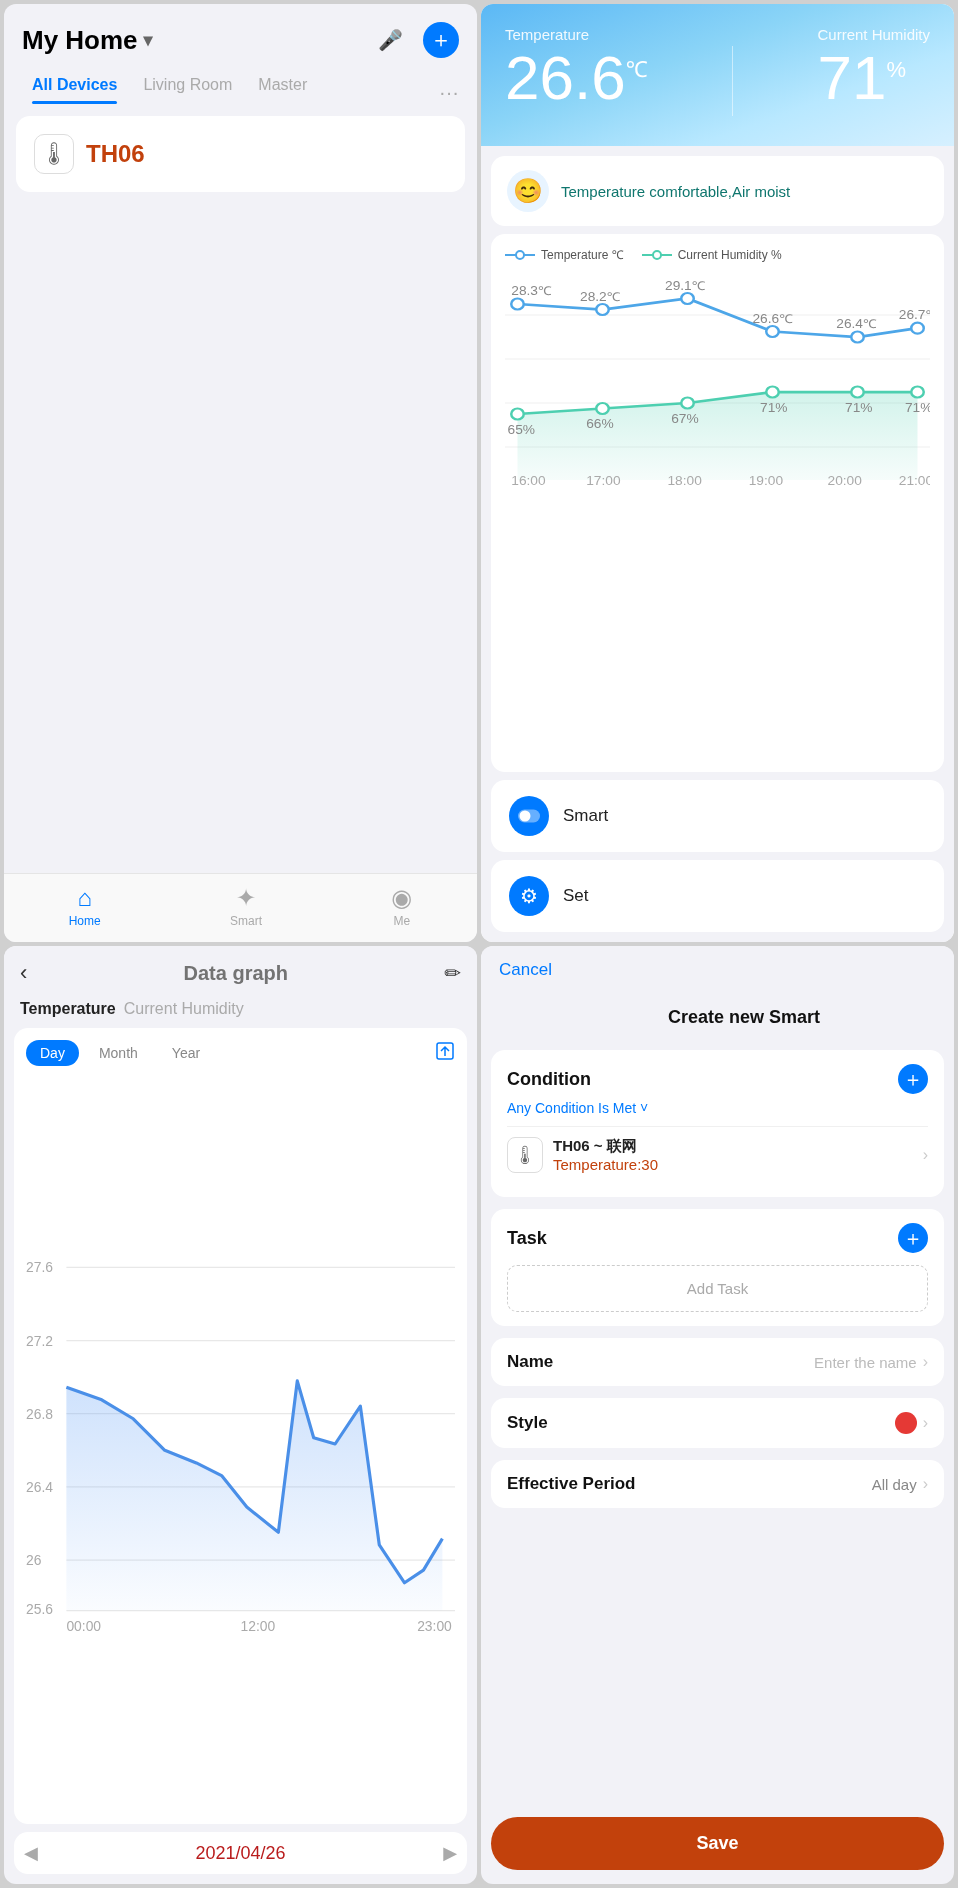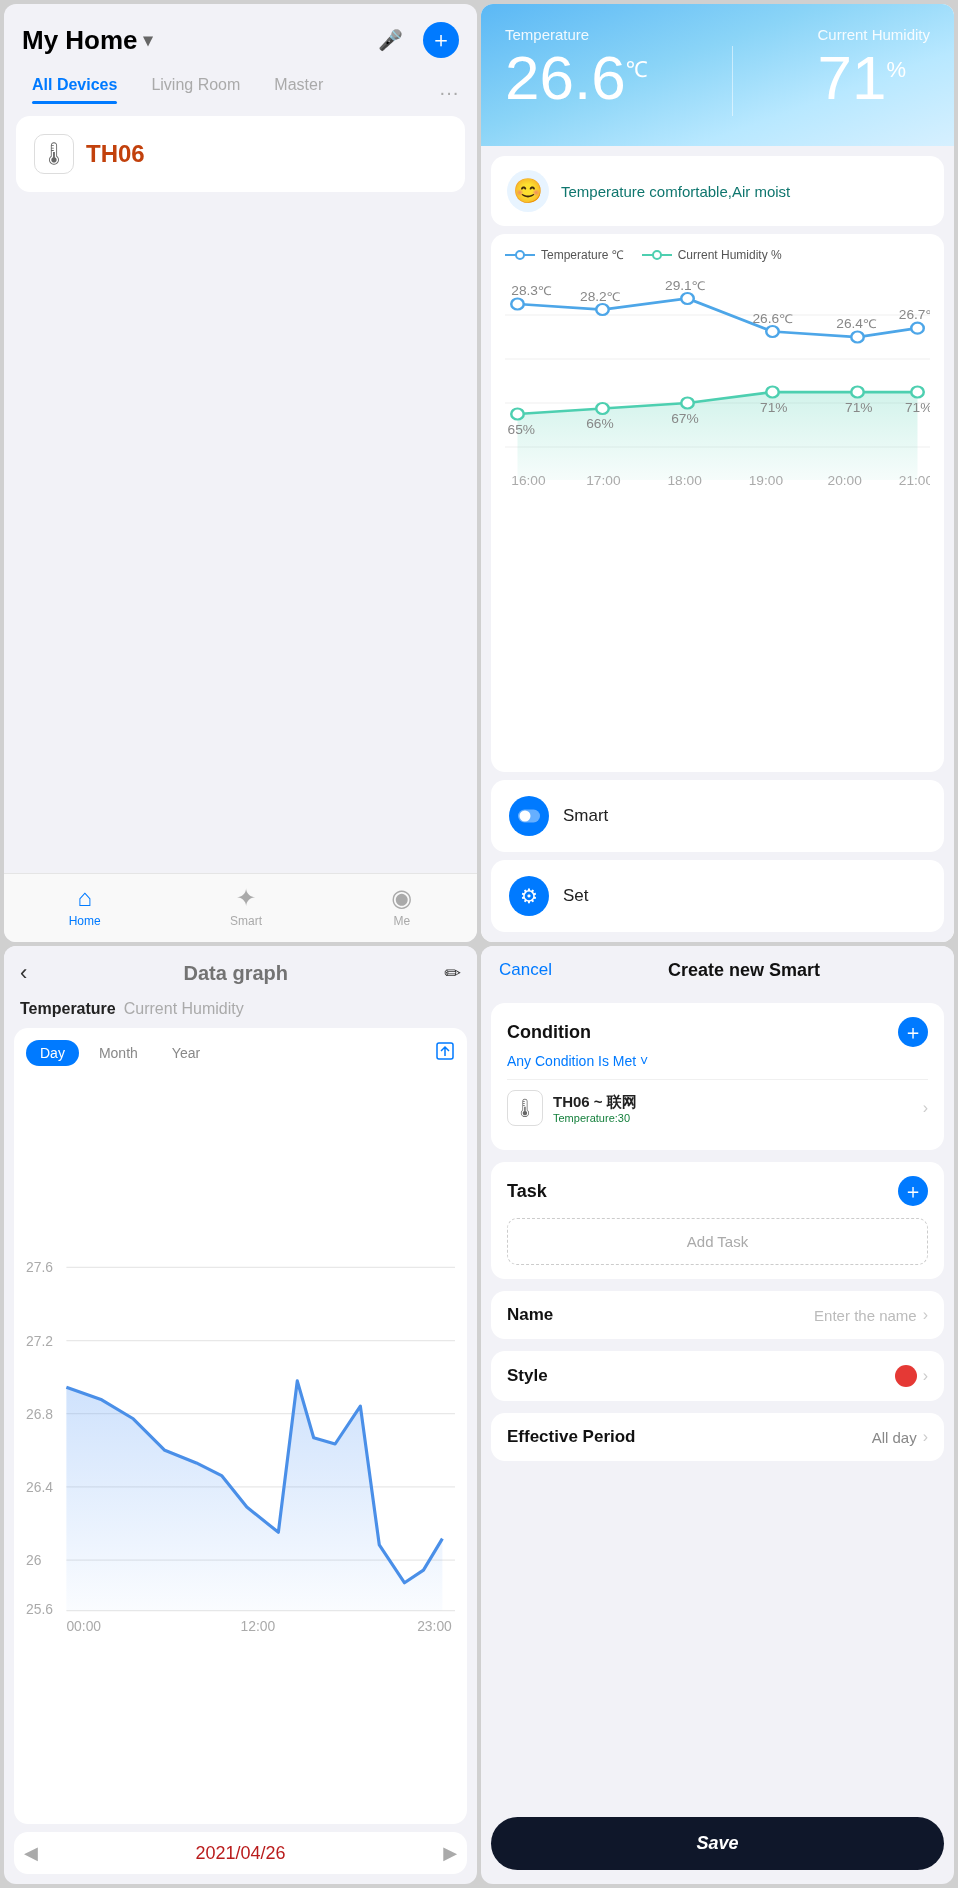--- a/index.html
+++ b/index.html
@@ -57,21 +57,21 @@
       width: 36px; height: 36px;
       border-radius: 50%;
       background: #007AFF;
       display: flex; align-items: center; justify-content: center;
       font-size: 22px; color: #fff;
     }
     .panel-home .tabs {
       display: flex;
       align-items: flex-end;
       padding: 6px 18px 0;
-      gap: 8px;
+      gap: 0;
     }
     .panel-home .tab-item {
       font-size: 16px;
       color: #aaa;
       padding: 6px 10px 10px;
       margin-right: 6px;
       cursor: pointer;
       position: relative;
     }
     .panel-home .tab-item.active {
@@ -374,20 +374,21 @@
       font-size: 17px;
       color: #007AFF;
       cursor: pointer;
     }
     .panel-smart .smart-title {
       flex: 1;
       text-align: center;
       font-size: 18px;
       font-weight: 700;
       color: #111;
+      margin-top: 47px;
     }
     .panel-smart .smart-body {
       flex: 1;
       overflow-y: auto;
       padding: 8px 10px;
       display: flex;
       flex-direction: column;
       gap: 12px;
     }
     .panel-smart .section-card {
@@ -435,22 +436,22 @@
     }
     .panel-smart .cond-info {
       flex: 1;
     }
     .panel-smart .cond-name {
       font-size: 15px;
       font-weight: 600;
       color: #222;
     }
     .panel-smart .cond-detail {
-      font-size: 11px;
-      color: #15803d;
+      font-size: 15px;
+      color: #c2410c;
     }
     .panel-smart .cond-arrow {
       font-size: 16px;
       color: #ccc;
     }
     .panel-smart .add-task-btn {
       width: 100%;
       border: 1.5px dashed #ccc;
       border-radius: 10px;
       padding: 14px;
@@ -488,31 +489,30 @@
     .panel-smart .style-dot {
       width: 22px; height: 22px;
       border-radius: 50%;
       background: #e53935;
     }
     .panel-smart .effective-value {
       color: #888;
       font-size: 15px;
     }
     .panel-smart .save-btn {
-      background: #0f172a;
+      background: #c2410c;
       color: #fff;
       border: none;
       border-radius: 30px;
       padding: 16px;
       font-size: 18px;
       font-weight: 600;
       cursor: pointer;
       margin: 6px 10px 14px;
       width: calc(100% - 20px);
-      font-style: italic;
     }
 
     
     .temp-chart-svg {
       width: 100%;
       height: 220px;
     }
   </style>
 </head>
 <body>

